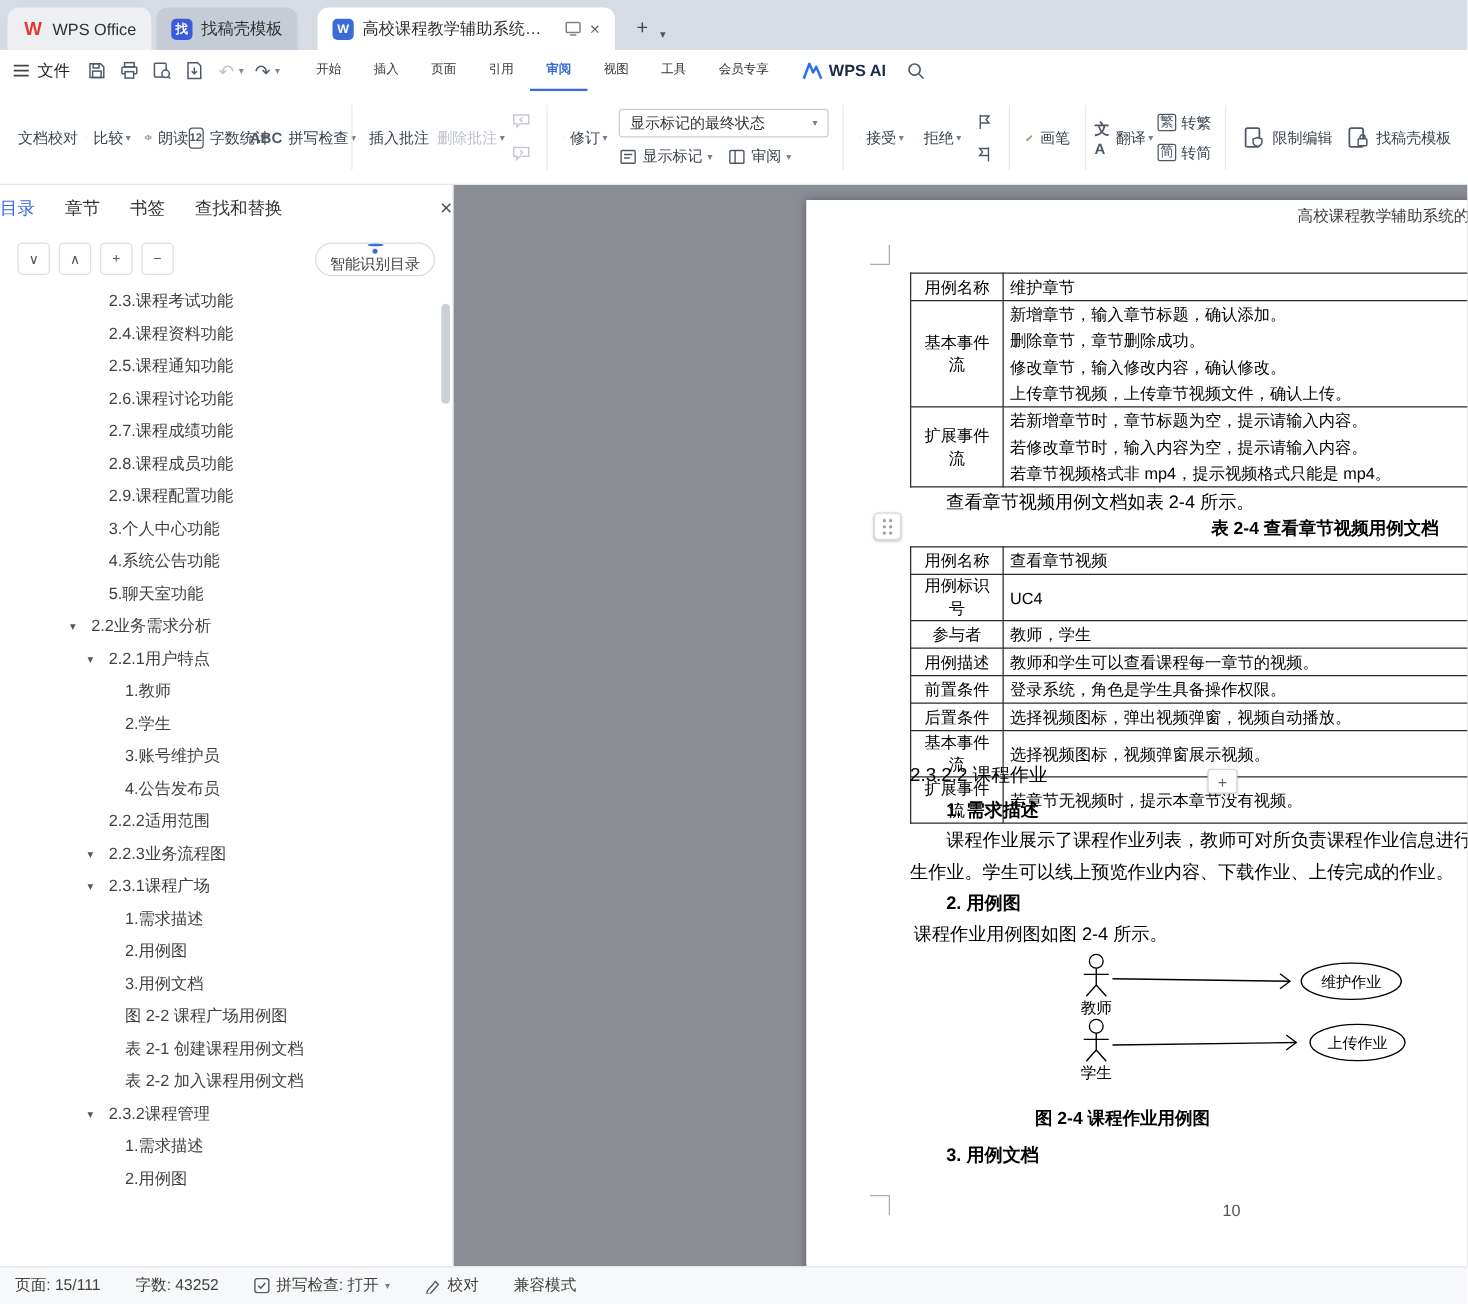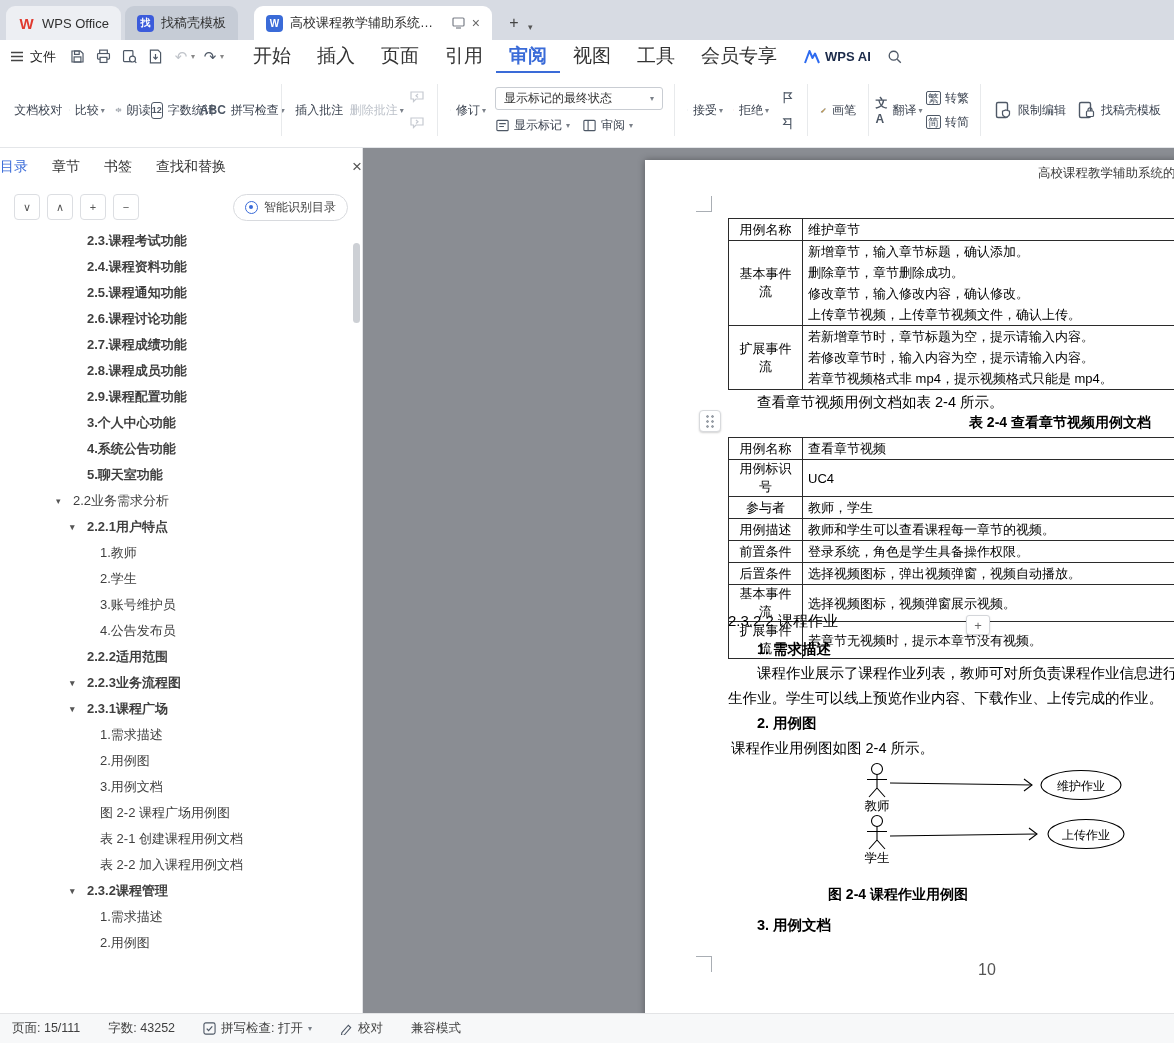--- a/index.html
+++ b/index.html
@@ -23,21 +23,21 @@
   .tab-caret { margin:0 0 8px 2px; font-size:9px; color:#555; }
 
   
   .menubar { position:absolute; top:40px; left:0; right:0; height:33px; background:#fff; display:flex; align-items:center; padding:0 10px; }
   .file-btn { display:flex; align-items:center; gap:6px; font-size:13px; color:#222; margin-right:8px; }
   .mb-ic { width:26px; height:24px; display:flex; align-items:center; justify-content:center; border-radius:3px; color:#4e5866; }
   .mb-caret { font-size:8px; color:#888; margin:0 2px 0 -3px; }
   .mb-undo { font-size:15px; color:#c0c4ca; }
   .mb-redo { font-size:15px; color:#4e5866; }
   .menus { display:flex; margin-left:14px; height:33px; }
-  .menu-item { padding:0 13px; line-height:31px; font-size:19px; color:#333; }
+  .menu-item { padding:0 13px; line-height:31px; font-size:10px; color:#333; }
   .menu-item.active { color:#3a6bd8; font-weight:bold; border-bottom:2px solid #3a6bd8; }
   .ai-group { display:flex; align-items:center; gap:5px; margin-left:14px; font-weight:bold; color:#1c2b4a; }
   .mb-search { margin-left:16px; display:flex; }
 
   
   .ribbon { position:absolute; top:73px; left:0; right:0; height:75px; background:#fff; border-bottom:1px solid #e4e6e9; display:flex; align-items:center; padding:0 8px; }
   .rb-btn { display:flex; align-items:center; justify-content:center; gap:5px; min-width:46px; height:62px; padding:0 5px; border-radius:4px; font-size:12px; color:#3b4350; }
   .rb-btn .lbl { display:flex; align-items:center; gap:2px; white-space:nowrap; }
   .caret { font-size:8px; color:#7a8089; }
   .rb-divider { width:1px; height:52px; background:#e8eaec; margin:0 7px; flex:none; }
@@ -52,28 +52,28 @@
   .rb-right { margin-left:auto; display:flex; align-items:center; }
   .fanjian-ic { font-size:11px; color:#4e5866; border:1px solid #4e5866; border-radius:2px; padding:0 1px; line-height:12px; }
 
   
   .sidebar { position:absolute; top:148px; left:0; width:363px; bottom:30px; background:#fff; border-right:1px solid #e2e3e6; }
   .sb-tabs { display:flex; align-items:center; height:38px; padding:0 0; gap:24px; font-size:14px; color:#333; }
   .sb-tab.active { color:#3a6bd8; }
   .sb-close { margin-left:auto; color:#555; font-size:17px; }
   .sb-toolbar { display:flex; align-items:center; height:42px; padding:0 14px; gap:7px; }
   .sq-btn { width:26px; height:26px; border:1px solid #dcdee2; border-radius:4px; display:flex; align-items:center; justify-content:center; font-size:11px; color:#555; background:#fff; }
-  .smart-btn { margin-left:auto; height:27px; border:1px solid #d8dade; border-radius:14px; display:flex; align-items:center; gap:6px; padding:0 11px; font-size:12px; color:#444; background:#fff; }
+  .smart-btn { margin-left:auto; height:27px; border:1px solid #d8dade; border-radius:14px; display:flex; align-items:center; gap:6px; padding:0 11px; font-size:12px; color:#444; background:#fff;flex-direction:column; }
   .smart-ic { width:13px; height:13px; border:1.5px solid #3a6bd8; border-radius:50%; position:relative; }
   .smart-ic::after { content:""; position:absolute; left:3px; top:3px; width:4px; height:4px; border-radius:50%; background:#3a6bd8; }
   .toc-list { position:absolute; top:80px; left:0; right:12px; bottom:0; overflow:hidden; }
   .toc-item { height:26px; display:flex; align-items:center; font-size:13px; color:#3f3f3f; position:relative; white-space:nowrap; }
   .toc-item .toc-arrow { position:absolute; font-size:9px; color:#555; top:8px; }
   .toc-item.lvl1 { padding-left:73px; }  .toc-item.lvl1 .toc-arrow { left:56px; }
-  .toc-item.lvl2 { padding-left:87px;font-weight:bold; }  .toc-item.lvl2 .toc-arrow { left:70px; }
+  .toc-item.lvl2 { padding-left:87px; }  .toc-item.lvl2 .toc-arrow { left:70px; }
   .toc-item.lvl3 { padding-left:100px; }
   .sb-scroll { position:absolute; top:95px; right:2px; width:7px; height:80px; background:#cdd0d5; border-radius:4px; }
 
   
   .docarea { position:absolute; top:148px; left:363px; right:0; bottom:30px; background:#8a8d93; overflow:hidden; }
   .page { position:absolute; left:282px; top:12px; width:790px; height:870px; background:#fff; box-shadow:0 0 7px rgba(0,0,0,.35); font-family:"Liberation Serif",serif; color:#000; }
   .pg-abs { position:absolute; white-space:nowrap; }
   .pg-header { left:393px; top:5px; font-size:12.5px; color:#3a3a3a; }
   .crop { width:16px; height:16px; position:absolute; }
   .crop.tl { left:51px; top:36px; border-right:1px solid #a9aeb4; border-bottom:1px solid #a9aeb4; }
@@ -83,21 +83,21 @@
   table.uc td.cell-label { width:74px; text-align:center; }
   table.uc td.cell-value div { line-height:21px; }
   .t1 { top:58px; }
   .t2 { top:277px; }
   .para { font-size:14.5px; line-height:20px; }
   .bold { font-weight:bold; }
   .caption { text-align:center; font-weight:bold; font-size:14px; }
   .plus-btn { left:321px; top:455px; width:24px; height:20px; background:#fff; border:1px solid #d4d6da; border-radius:3px; color:#666; font-size:13px; display:flex; align-items:center; justify-content:center; font-family:"Liberation Sans",sans-serif; box-shadow:0 1px 2px rgba(0,0,0,.15); }
   .drag-handle { left:54px; top:250px; width:22px; height:22px; background:#fff; border:1px solid #d8dadd; border-radius:4px; box-shadow:0 1px 2px rgba(0,0,0,.18); display:flex; align-items:center; justify-content:center; }
   .drag-dots { width:11px; height:15px; background:radial-gradient(circle,#9aa0a8 1.2px,transparent 1.5px) 0 0/5px 5px; }
-  .pg-num { font-size:16px; color:#555; }
+  .pg-num { font-size:13px; color:#555; }
 
   
   .statusbar { position:absolute; left:0; right:0; bottom:0; height:30px; background:#f7f8f9; border-top:1px solid #e3e4e6; display:flex; align-items:center; padding:0 12px; gap:28px; font-size:12.5px; color:#3f3f3f; }
   .sb-group { display:flex; align-items:center; gap:5px; white-space:nowrap; }
 
   svg { display:block; }
 </style>
 </head>
 <body>
 

